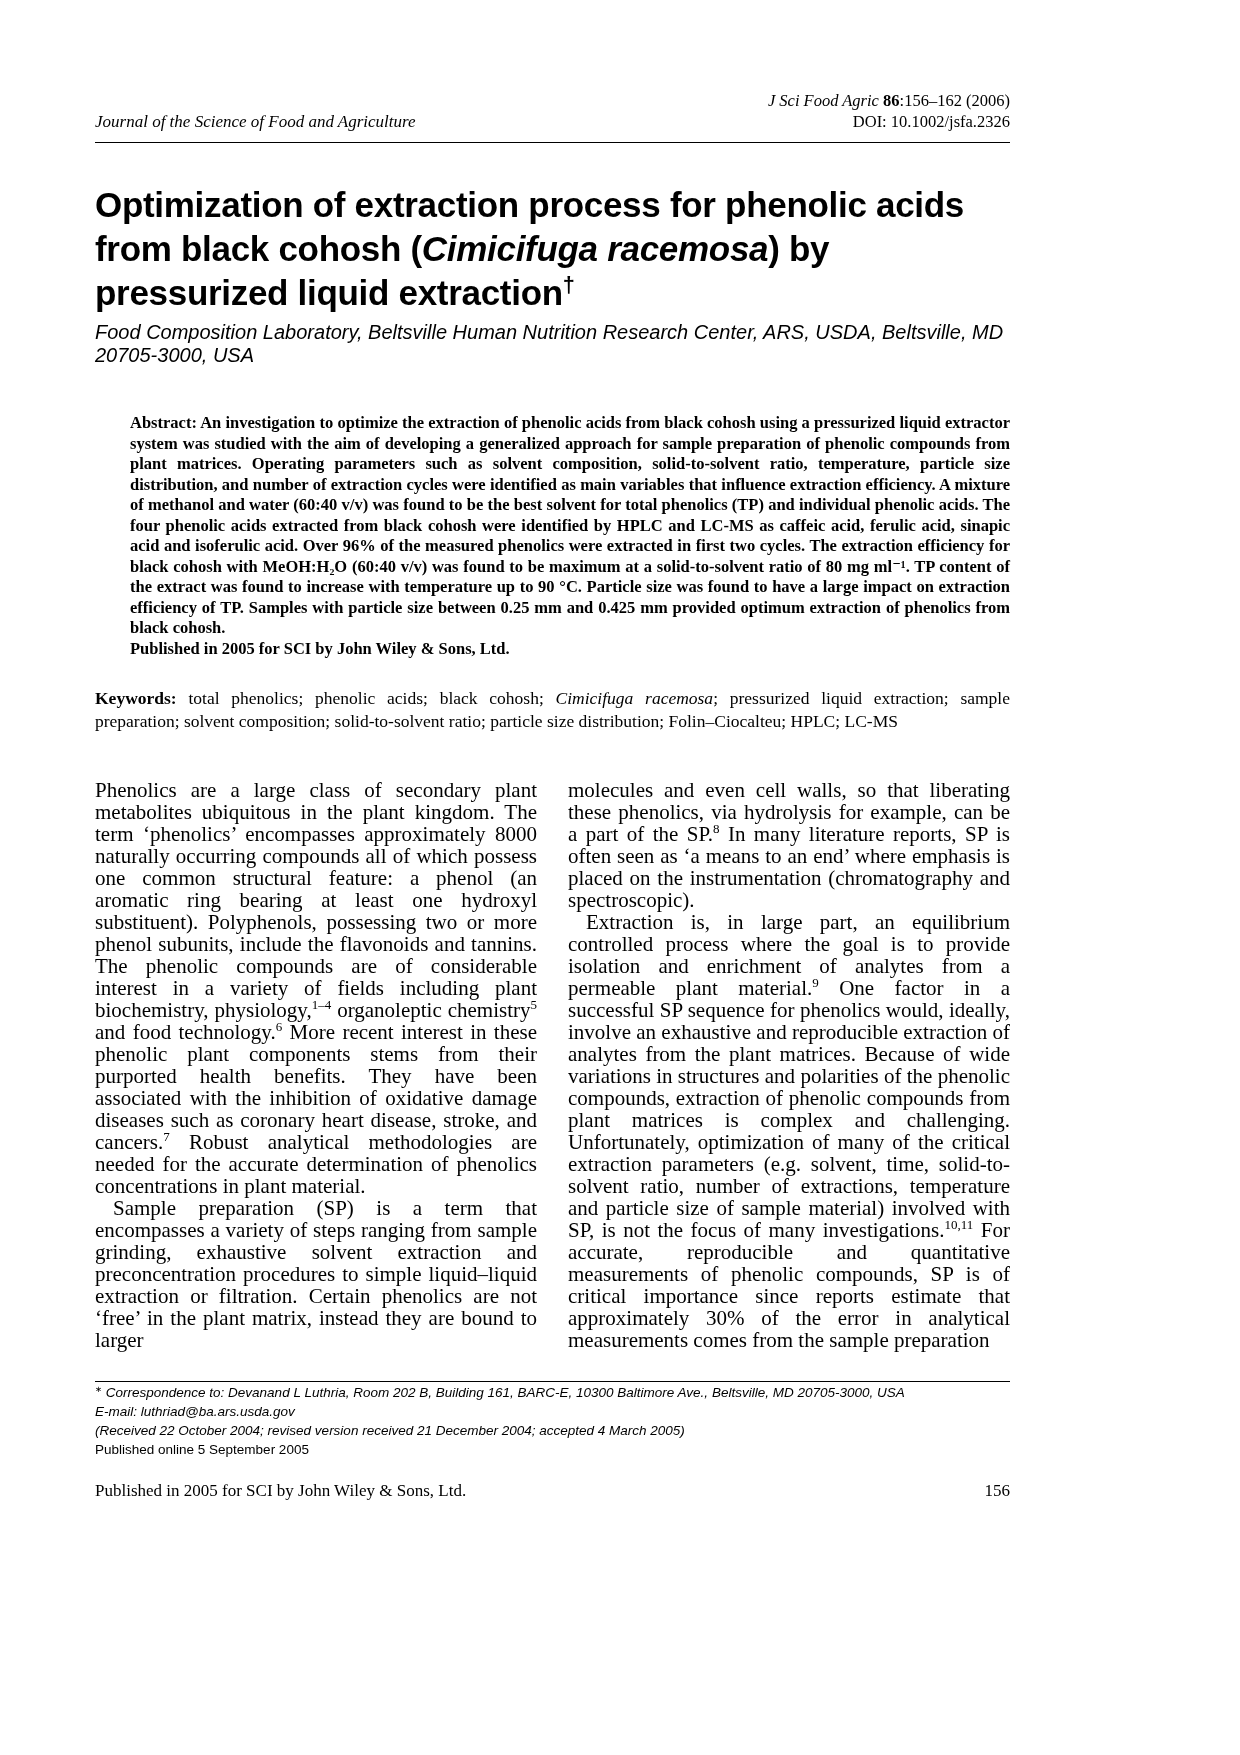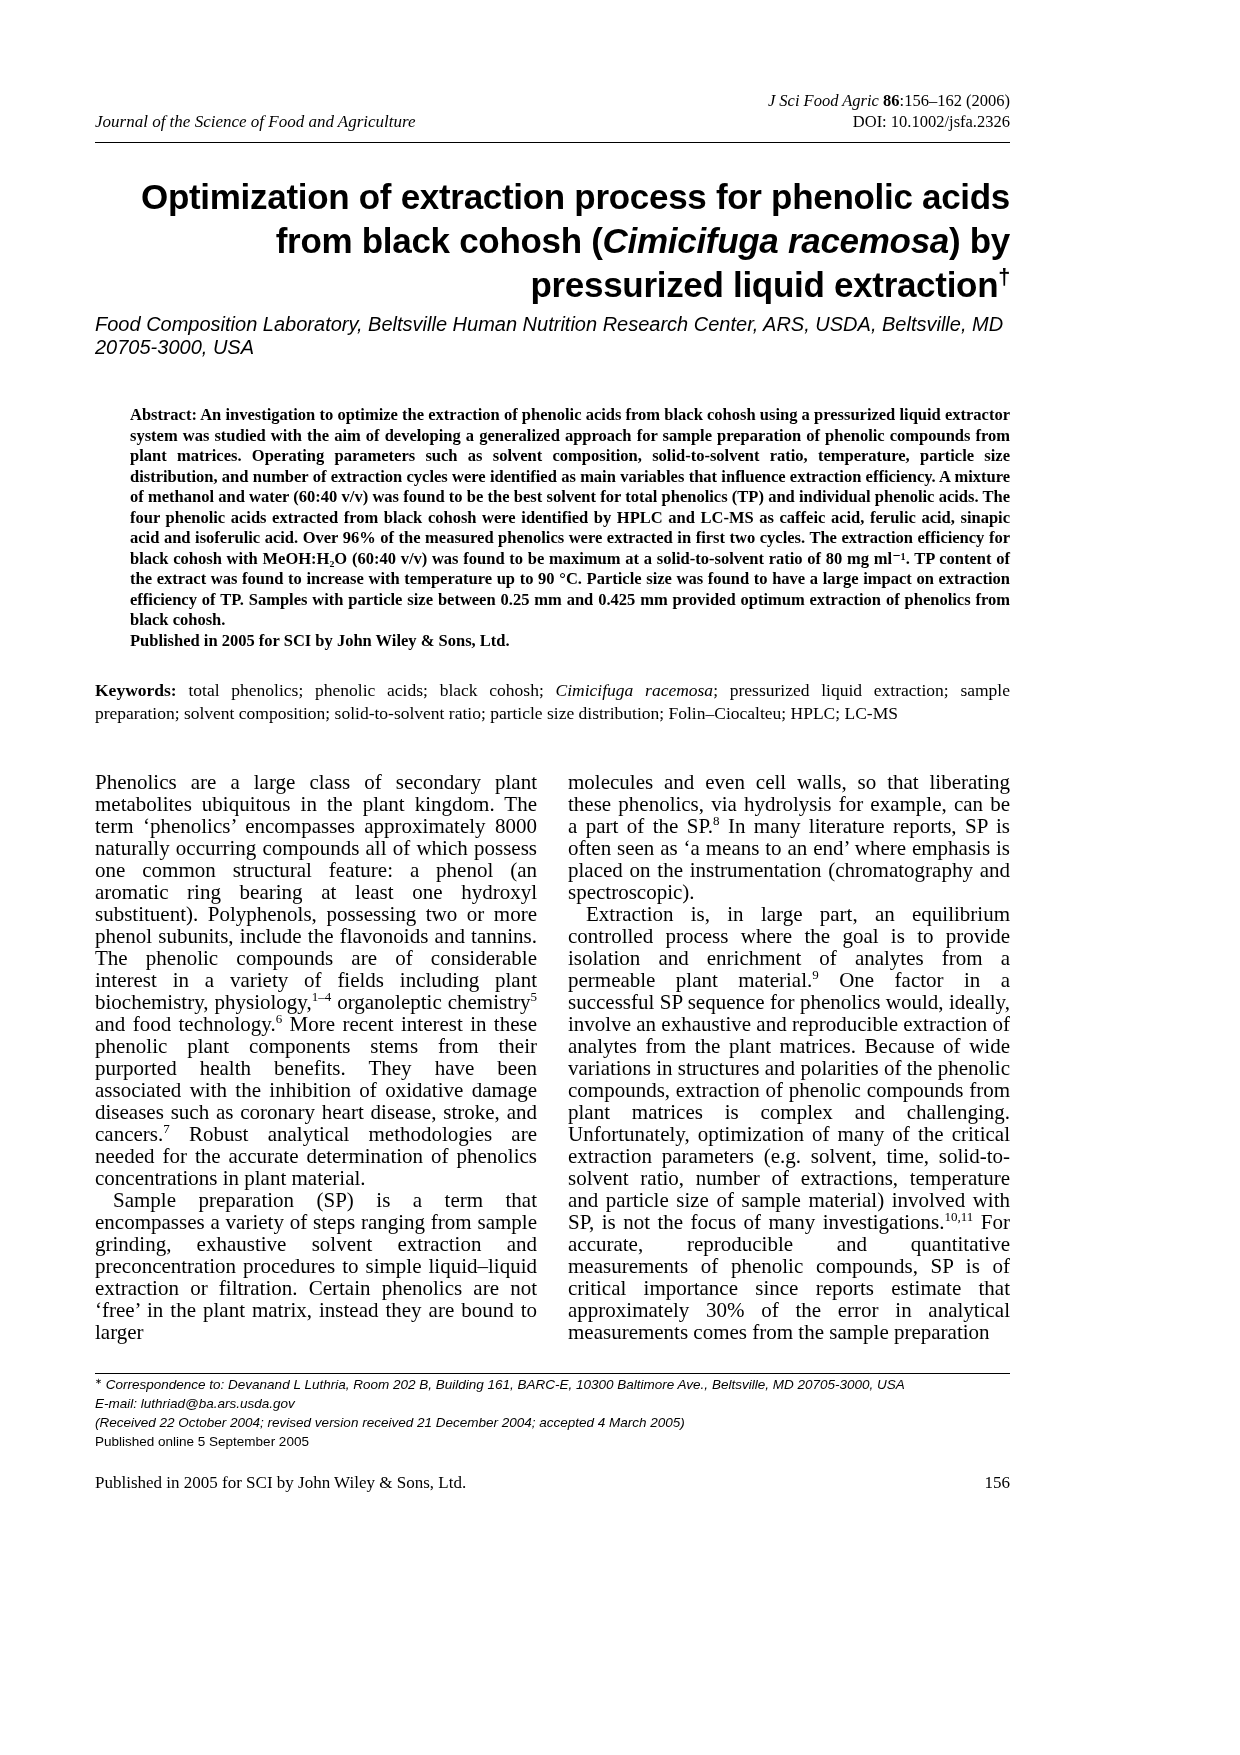--- a/index.html
+++ b/index.html
@@ -18,23 +18,23 @@
   .sup { vertical-align:super; font-size:0.62em; line-height:0; }
 
   
   .journal-header { display:flex; justify-content:space-between; align-items:flex-end; padding-top:90px; }
   .journal-name { font-style:italic; font-size:17px; padding-top:2px; }
   .citation-block { text-align:right; font-size:16.5px; line-height:21px; }
   .rule { border-top:1.6px solid #000; margin-top:10px; }
 
   
   .title {
-    margin-top:32px;
+    margin-top:40px;
     font-family:"Liberation Sans","DejaVu Sans",sans-serif;
-    font-weight:bold; font-size:35px; line-height:44px; letter-spacing:-0.3px;text-align:right;
+    font-weight:bold; font-size:35px; line-height:44px; letter-spacing:-0.3px;
   }
   .authors {
     margin-top:12px;
     font-family:"Liberation Sans","DejaVu Sans",sans-serif;
     font-size:21px;
   }
   .affiliation {
     margin-top:6px;
     font-family:Liberation Sans, sans-serif;
     font-style:italic; font-size:20px;

